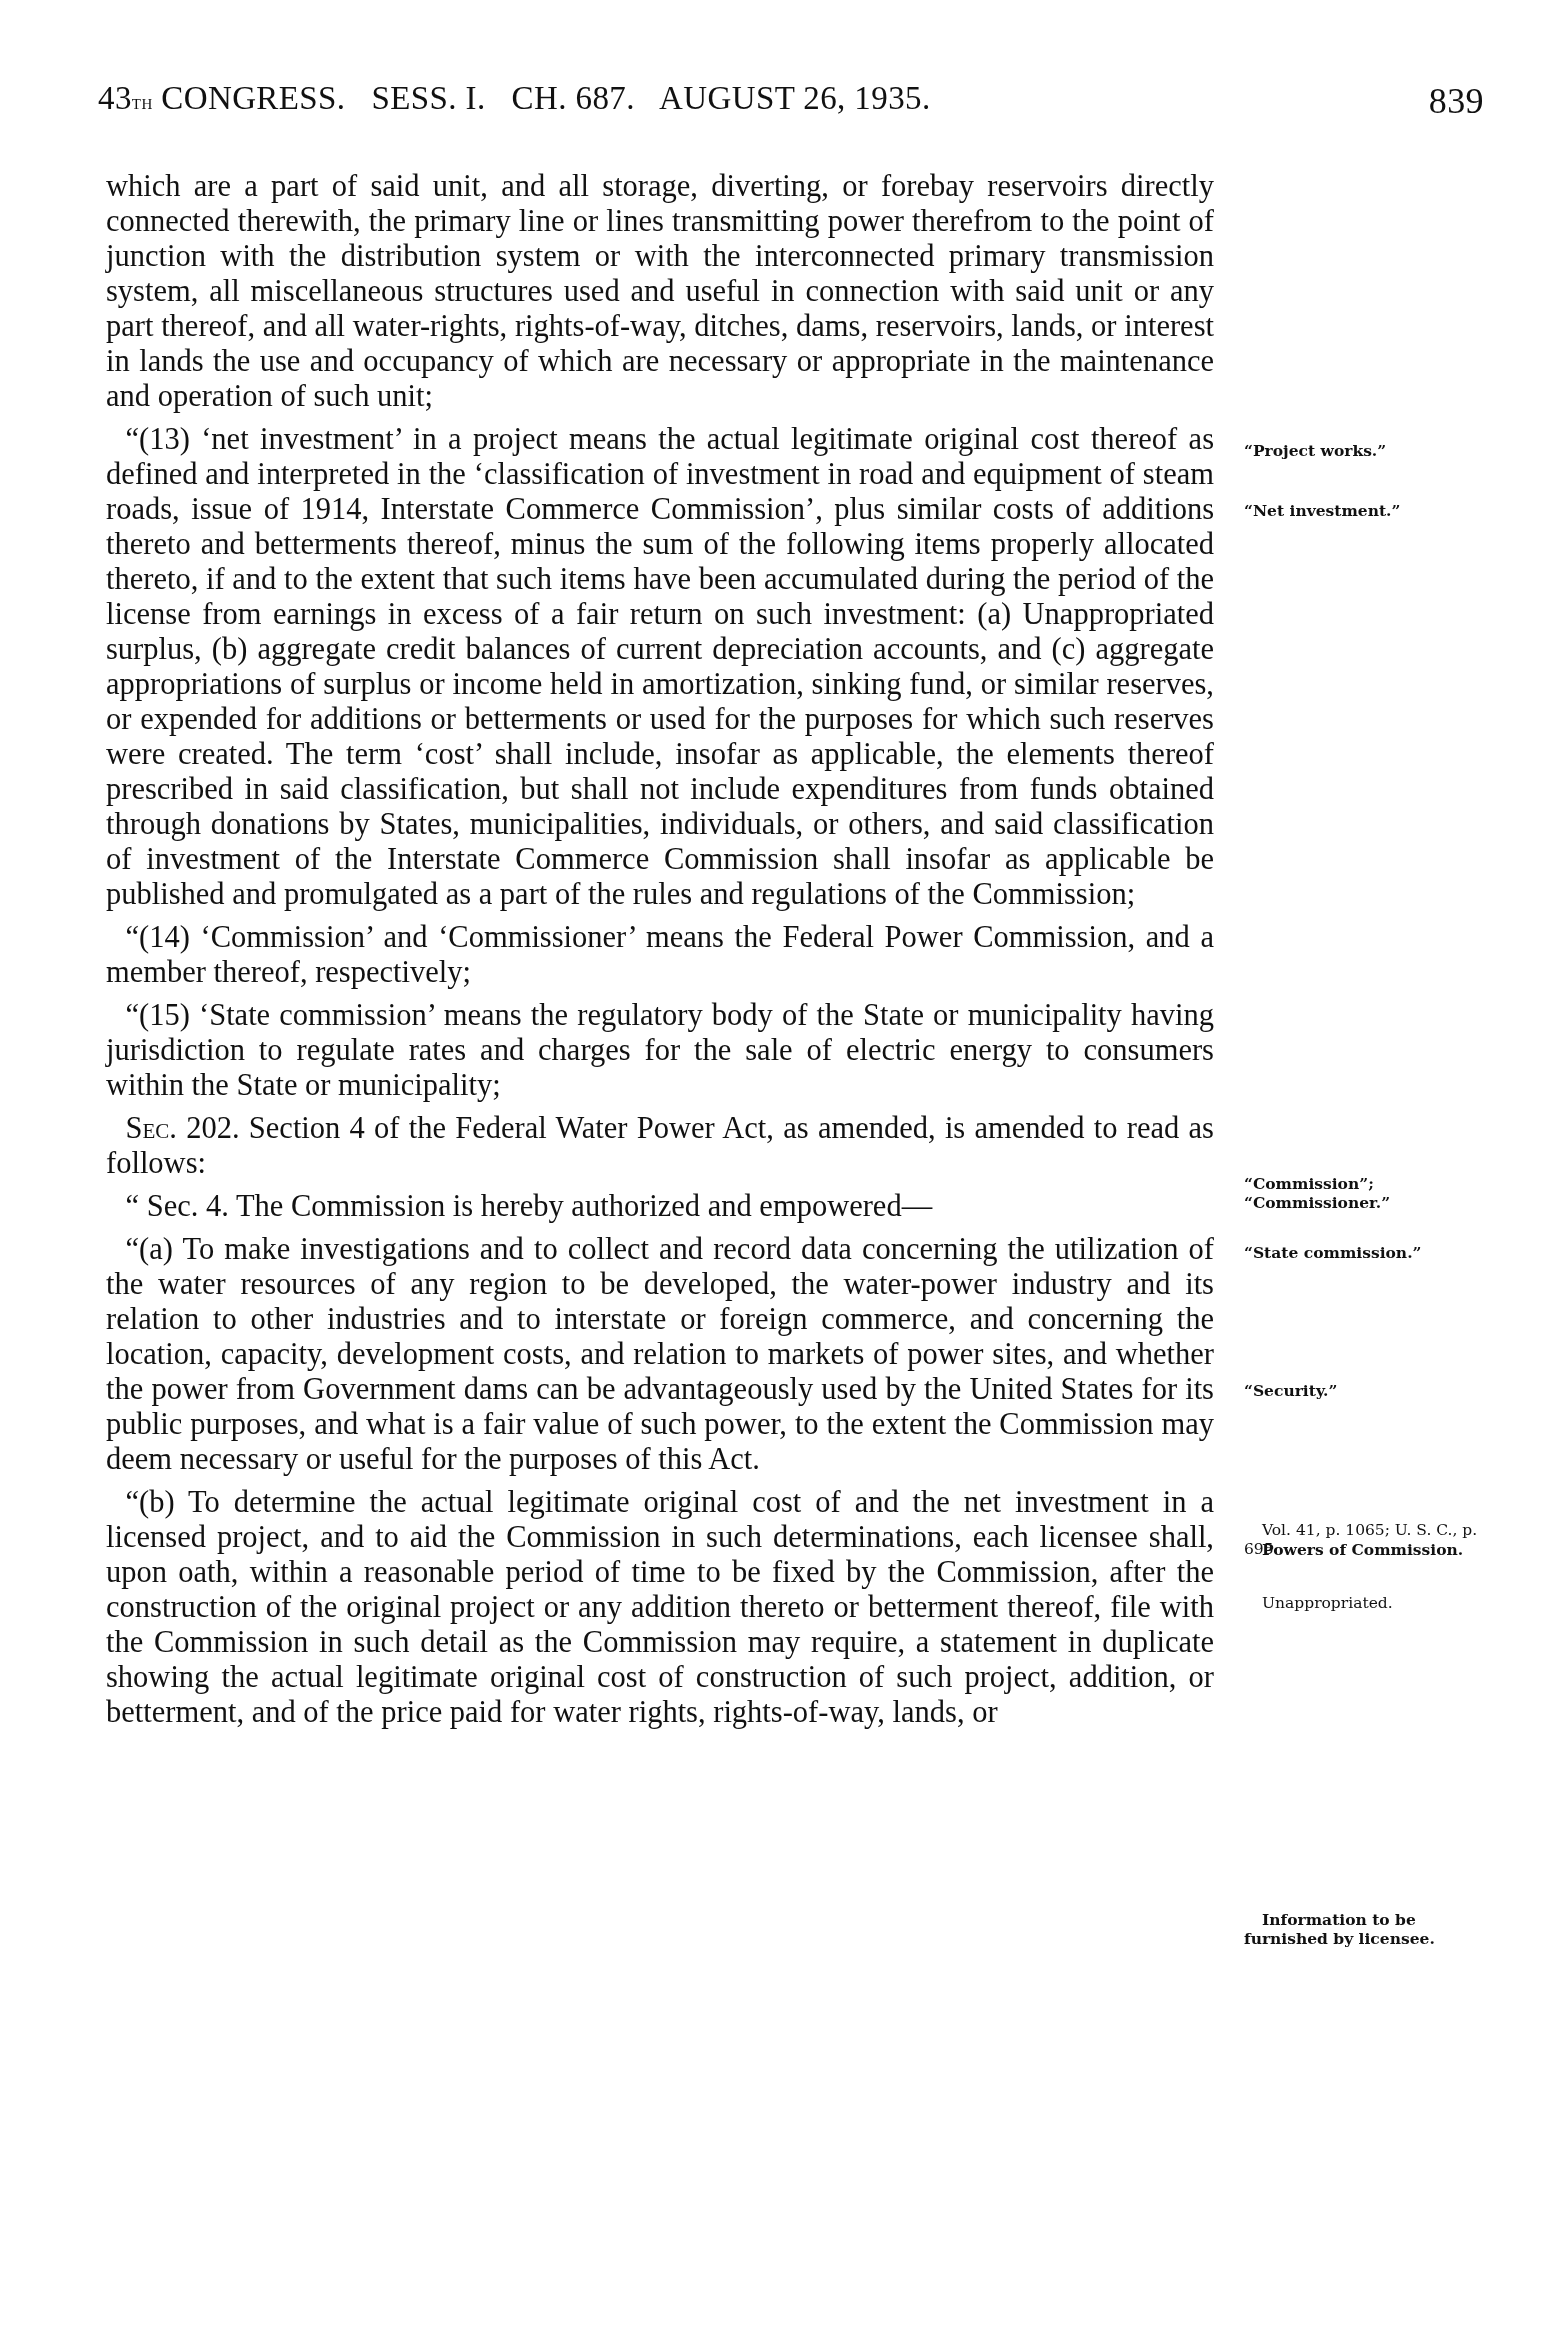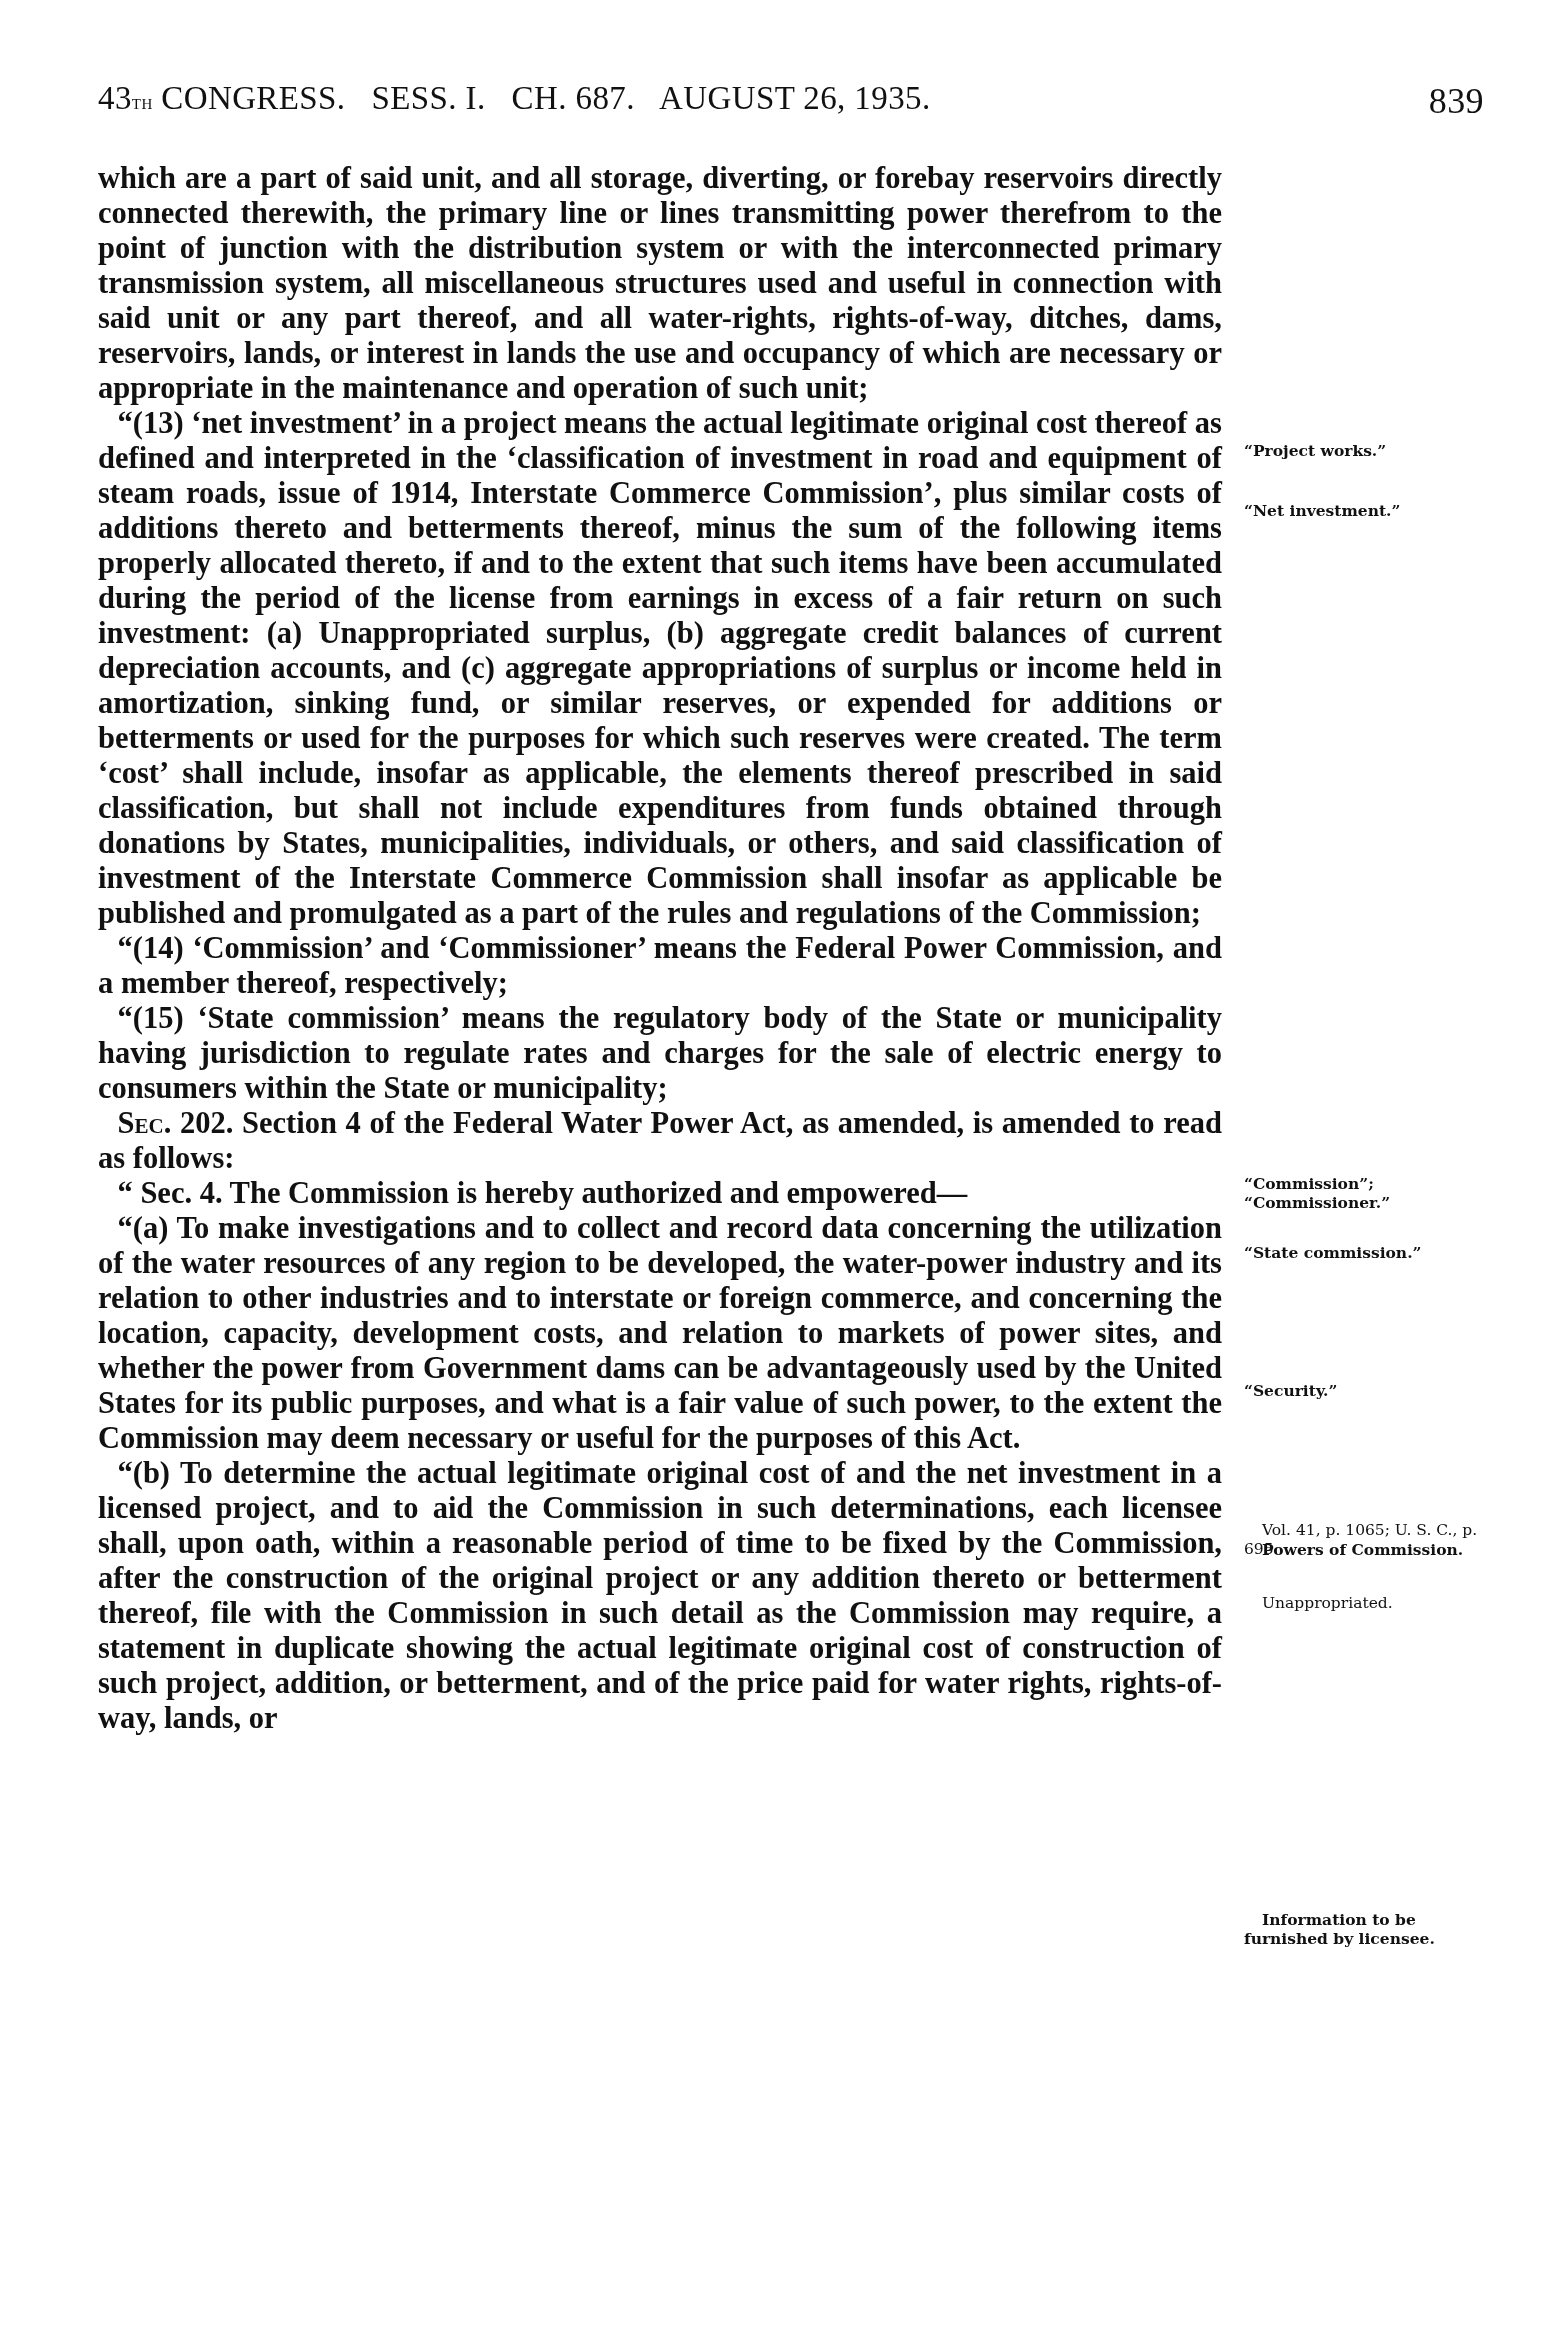--- a/index.html
+++ b/index.html
@@ -2,21 +2,21 @@
 <html style="font-size:13px"><head>
 <meta charset="utf-8">
 <style>
   html, body { margin: 0; padding: 0; background: #ffffff; }
   body { width: 1562px; height: 2342px; position: relative; overflow: hidden; color: #111; font-family: "Liberation Serif", "DejaVu Serif", serif; }
   .header { position: absolute; top: 80px; left: 98px; width: 1386px; height: 46px; font-size: 33px; letter-spacing: 0.4px; }
   .header .left { position: absolute; left: 0; top: 0; }
   .header .page-num { position: absolute; right: 0; top: 0; font-size: 36px; margin-left: 40px; }
   .header .th { font-size: 15px; }
   .body-text { position: absolute; top: 161px; left: 98px; width: 1124px; font-size: 30.5px; line-height: 35px; text-align: justify; }
-  .body-text p { margin: 0; text-indent: 0; font-weight: bold; }
+  .body-text p { margin: 8px; text-indent: 0; }
   .body-text p.indent { text-indent: 19.5px; }
   .sc { font-variant: small-caps; }
   .margin { position: absolute; left: 1244px; width: 309px; font-family: "DejaVu Serif", serif; font-weight: bold; font-size: 15.5px; line-height: 18.7px; }
   .margin.indent { text-indent: 18px; }
 </style>
 </head>
 <body>
 
 <div class="header">
   <span class="left"><span>43</span><span class="th">TH</span><span style="white-space:pre"> CONGRESS.   SESS. I.   CH. 687.   AUGUST 26, 1935.</span></span>

